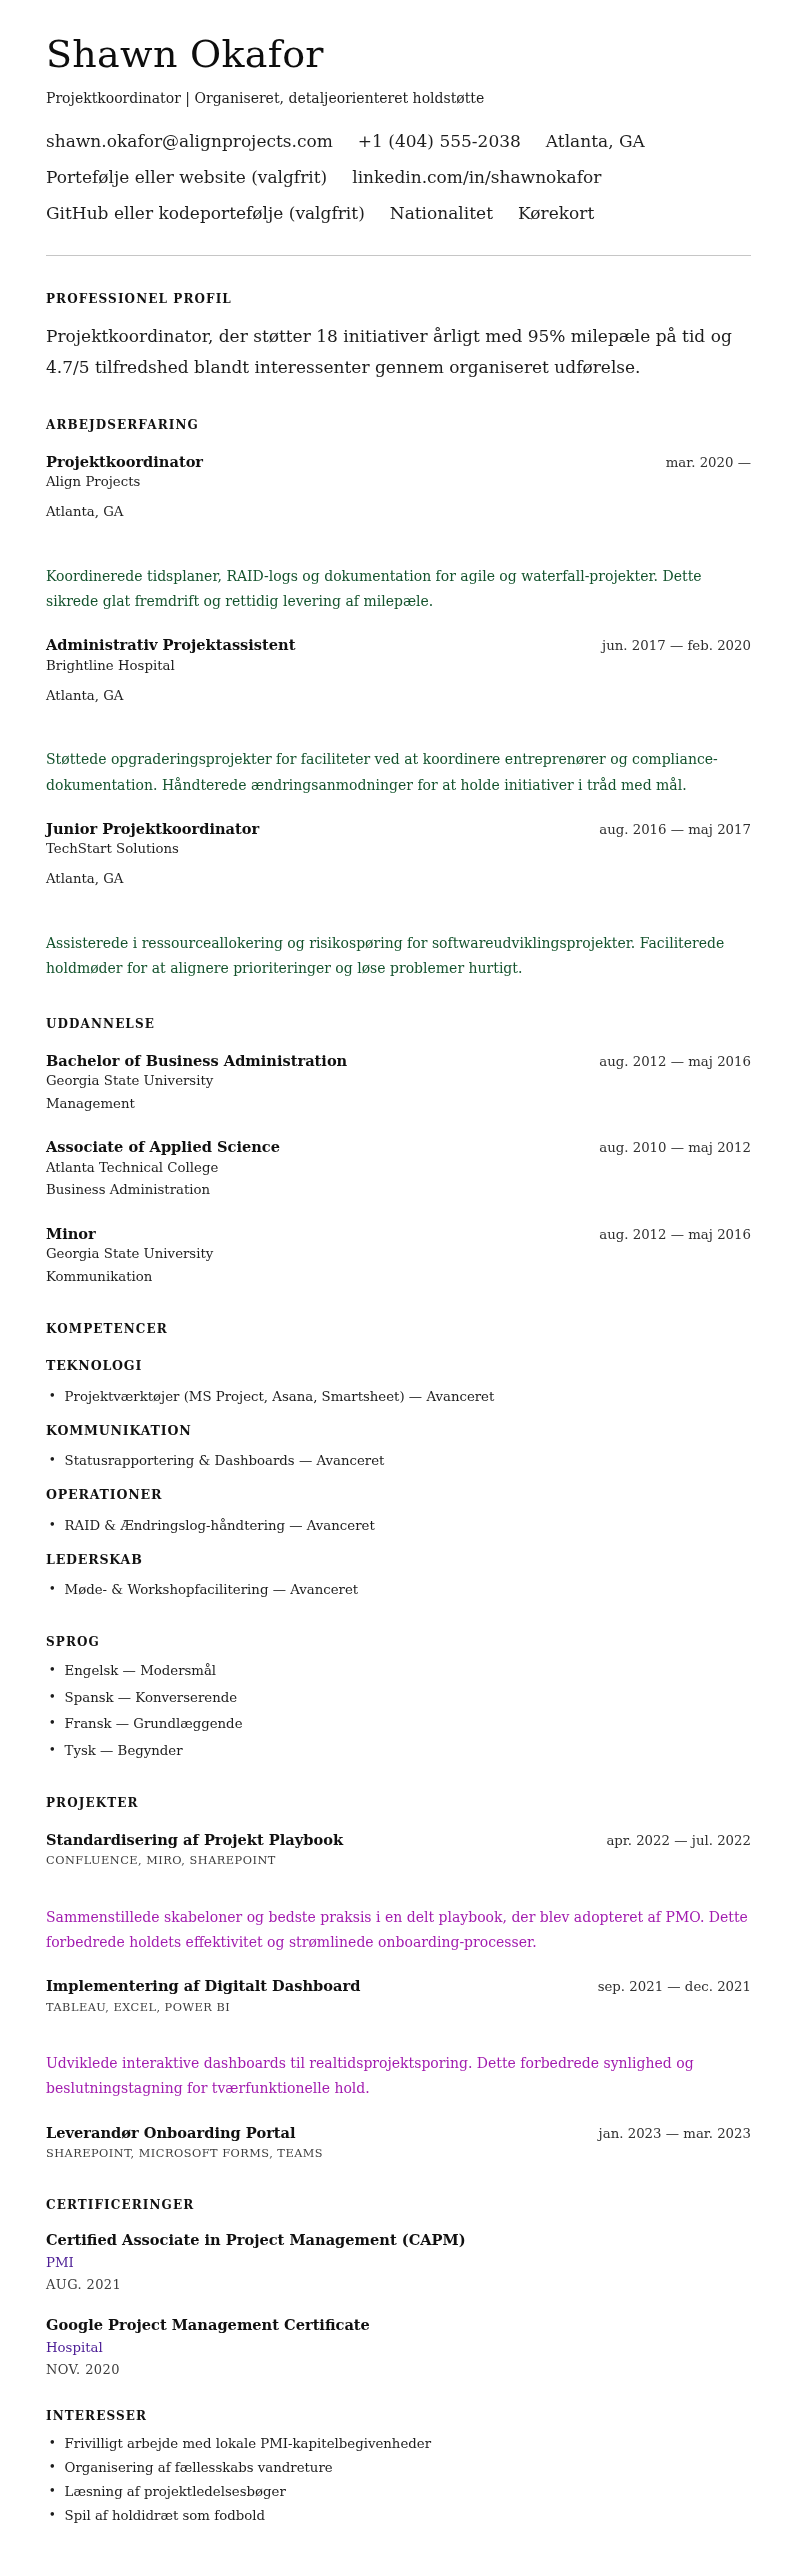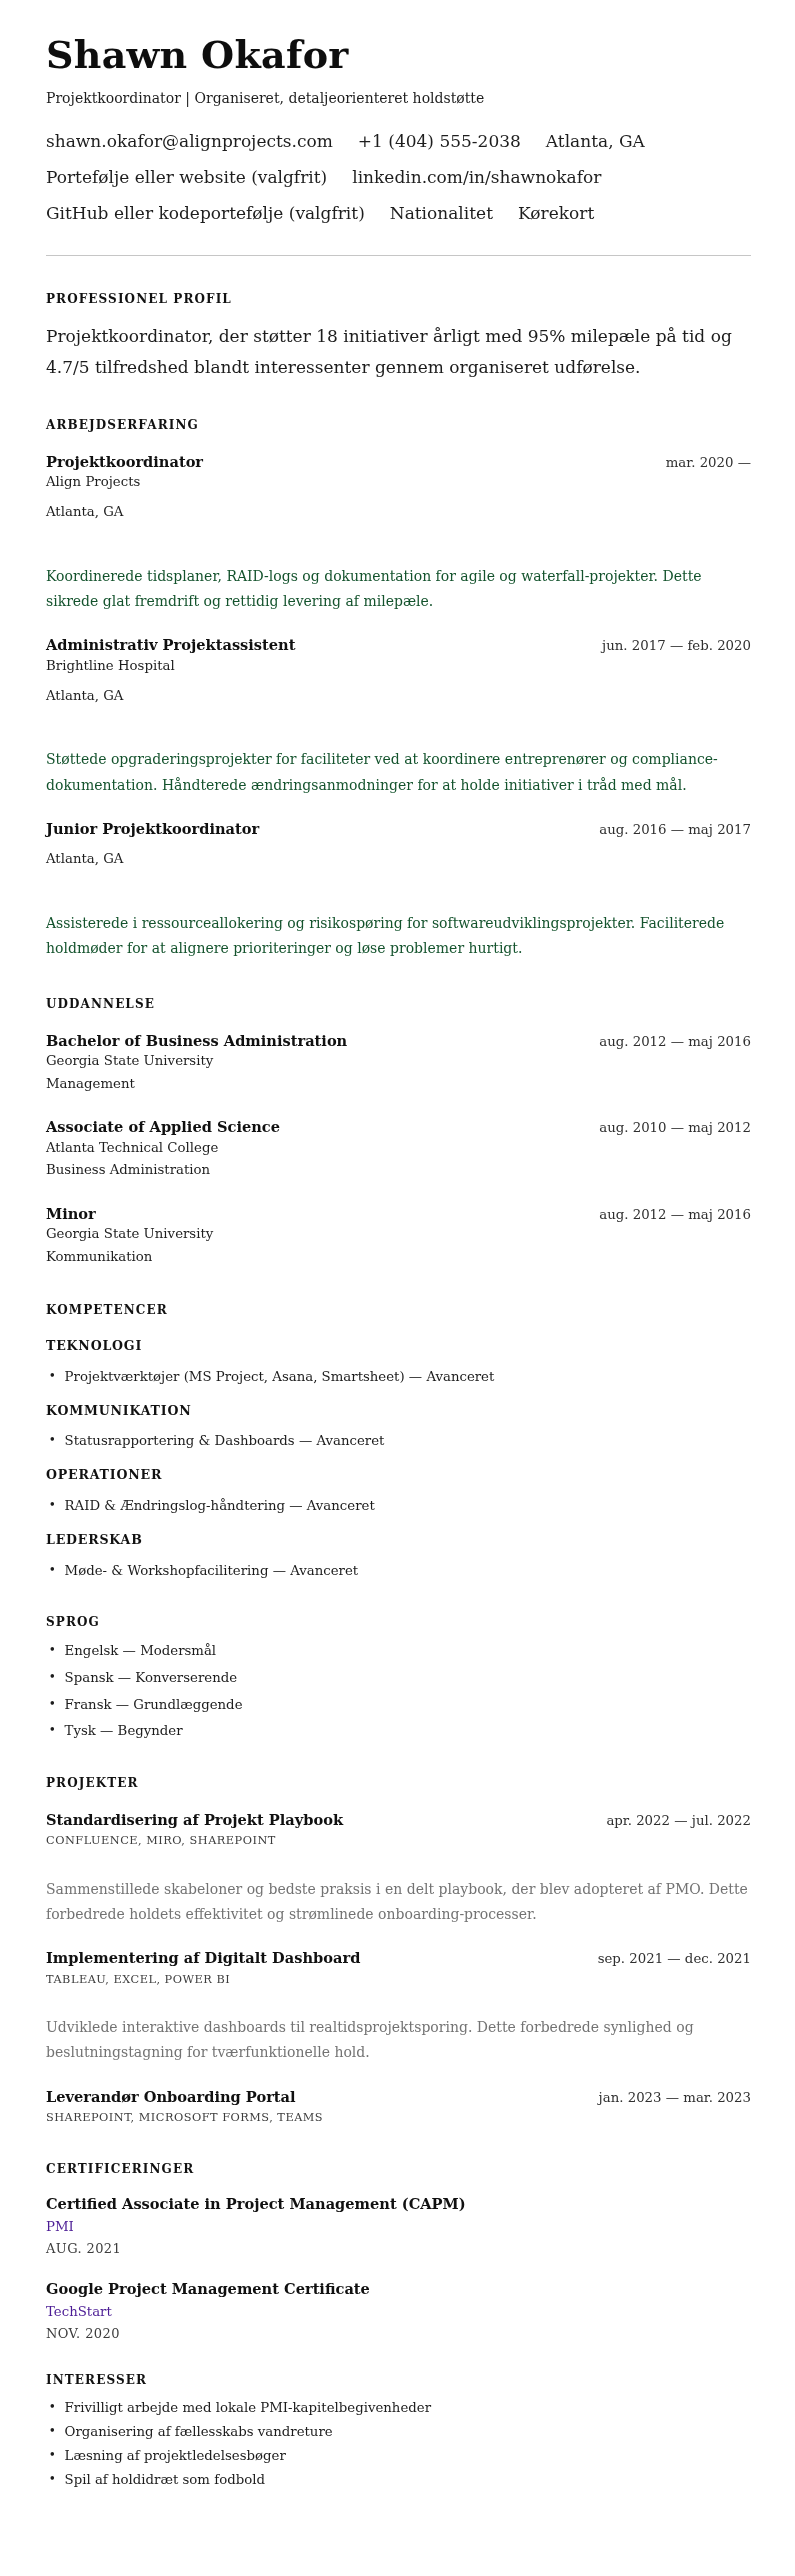--- a/index.html
+++ b/index.html
@@ -11,21 +11,21 @@
     margin: 0 auto;
     background: #ffffff;
     padding: 33px 45px 26.5px 46px;
     font-family: "DejaVu Serif", "Liberation Serif", serif;
     color: #1c1c1c;
     overflow: hidden;
   }
   h1.name {
     font-size: 38px;
     line-height: 1.15;
-    font-weight: bold;
+    font-weight: normal;
     color: #0e0e0e;
     margin: 0 0 12px 0;
     letter-spacing: 0.3px;
   }
   .tagline {
     font-size: 14px;
     line-height: 1.35;
     color: #1e1e1e;
     margin: 0 0 22.5px 0;
   }
@@ -133,22 +133,22 @@
   .project-tools {
     font-size: 11.3px;
     line-height: 1.3;
     letter-spacing: 0.5px;
     color: #3d3d3d;
     margin-top: 4px;
   }
   .project-desc {
     font-size: 14px;
     line-height: 1.8;
-    color: #737373;
-    margin-top: 28px;
+    color: #a21caf;
+    margin-top: 36px;
     max-width: 704px;
   }
   .cert { margin-top: 21px; }
   .cert.first { margin-top: 17px; }
   .cert-title {
     font-size: 14.6px;
     line-height: 1.4;
     font-weight: bold;
     color: #101010;
   }
@@ -216,20 +216,21 @@
     <div class="entry-org">Brightline Hospital</div>
     <div class="entry-location">Atlanta, GA</div>
     <p class="entry-desc">Støttede opgraderingsprojekter for faciliteter ved at koordinere entreprenører og compliance-dokumentation. Håndterede ændringsanmodninger for at holde initiativer i tråd med mål.</p>
   </div>
 
   <div class="entry">
     <div class="entry-head">
       <span class="entry-title">Junior Projektkoordinator</span>
       <span class="entry-dates">aug. 2016 — maj 2017</span>
     </div>
+    <div class="entry-org">TechStart Solutions</div>
     <div class="entry-location">Atlanta, GA</div>
     <p class="entry-desc">Assisterede i ressourceallokering og risikospøring for softwareudviklingsprojekter. Faciliterede holdmøder for at alignere prioriteringer og løse problemer hurtigt.</p>
   </div>
 
   <h2 class="section-heading">UDDANNELSE</h2>
 
   <div class="degree first">
     <div class="entry-head">
       <span class="entry-title">Bachelor of Business Administration</span>
       <span class="entry-dates">aug. 2012 — maj 2016</span>
@@ -317,21 +318,21 @@
   <h2 class="section-heading">CERTIFICERINGER</h2>
 
   <div class="cert first">
     <div class="cert-title">Certified Associate in Project Management (CAPM)</div>
     <div class="cert-issuer">PMI</div>
     <div class="cert-date">AUG. 2021</div>
   </div>
 
   <div class="cert">
     <div class="cert-title">Google Project Management Certificate</div>
-    <div class="cert-issuer">TechStart</div>
+    <div class="cert-issuer">Hospital</div>
     <div class="cert-date">NOV. 2020</div>
   </div>
 
   <h2 class="section-heading interests-heading">INTERESSER</h2>
   <ul class="dot-list interests">
     <li>Frivilligt arbejde med lokale PMI-kapitelbegivenheder</li>
     <li>Organisering af fællesskabs vandreture</li>
     <li>Læsning af projektledelsesbøger</li>
     <li>Spil af holdidræt som fodbold</li>
   </ul>

